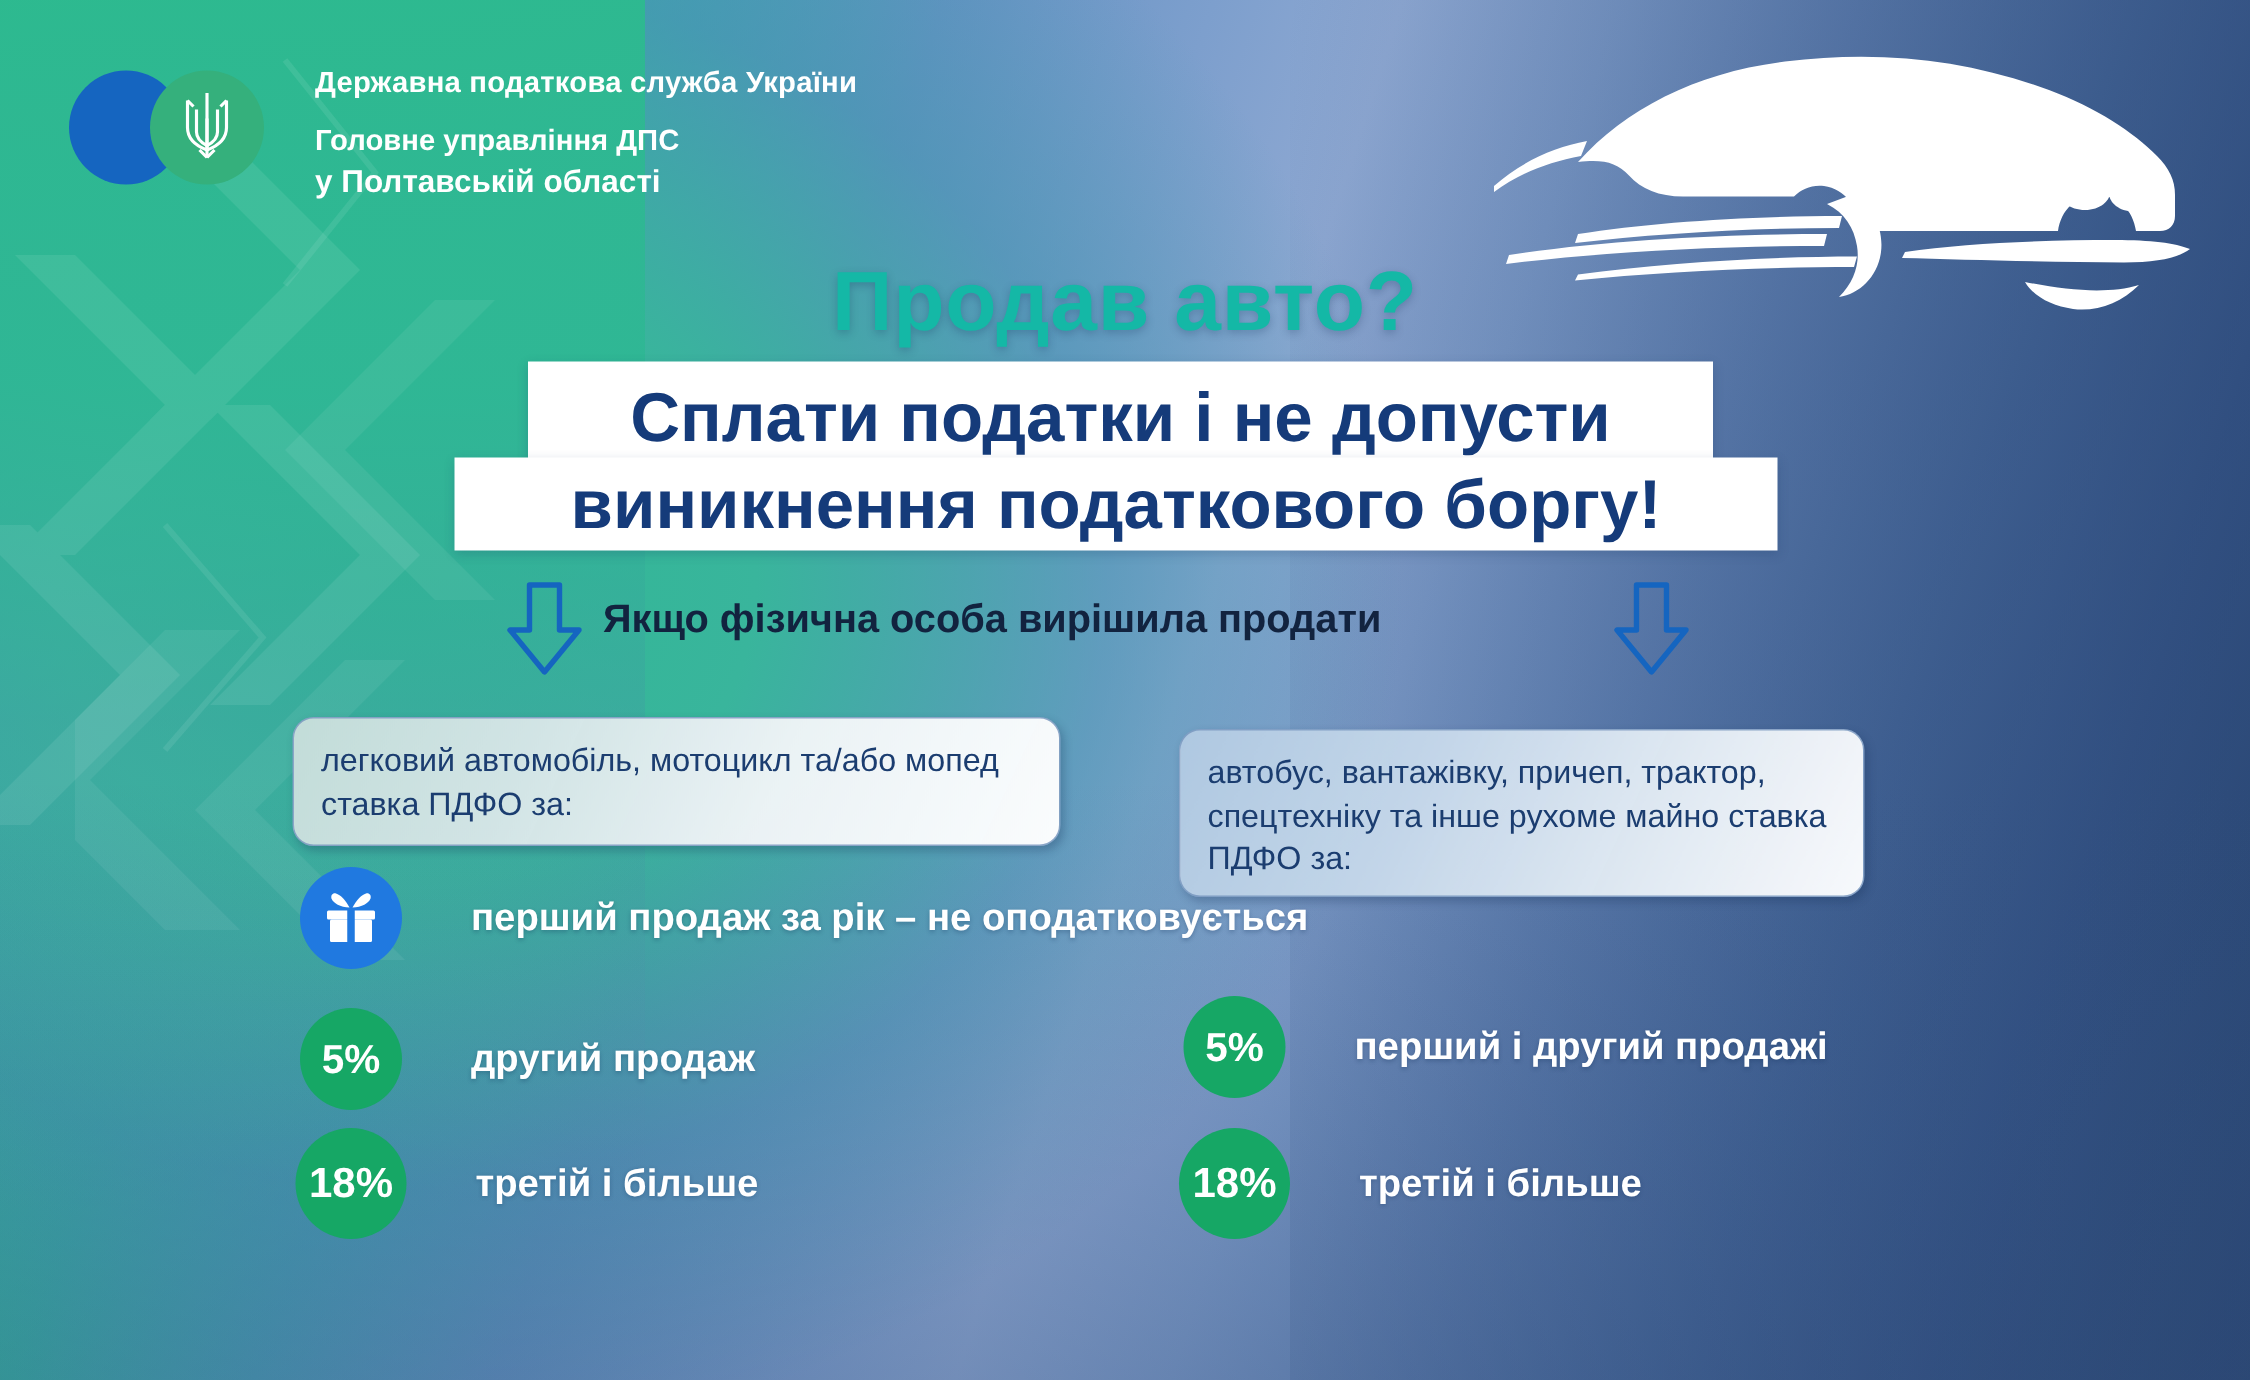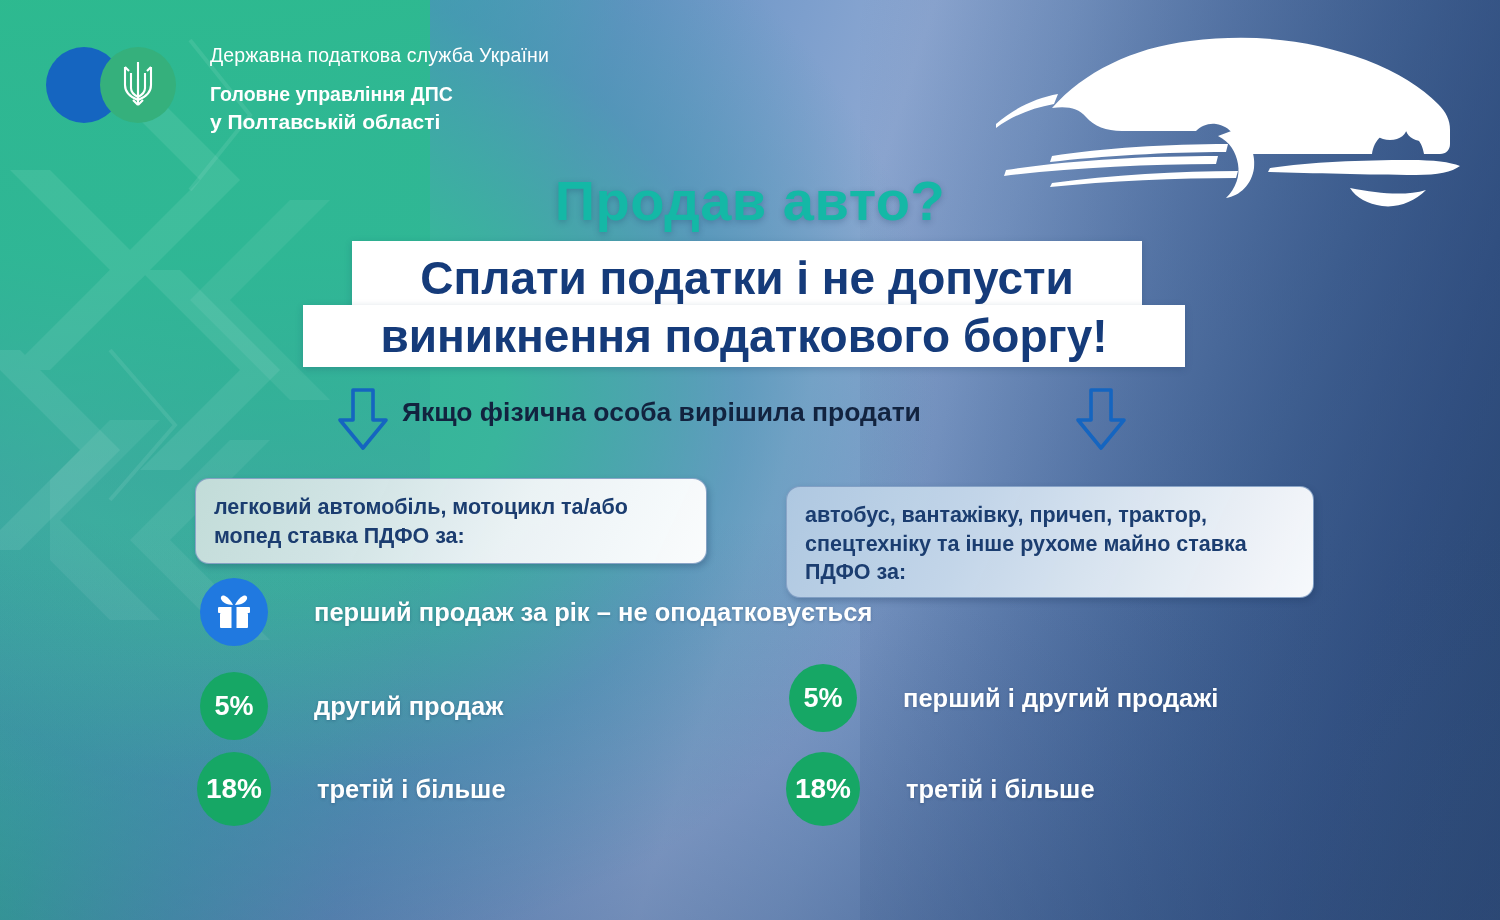--- a/index.html
+++ b/index.html
@@ -55,21 +55,21 @@
     position:absolute;left:0;top:0;width:76px;height:76px;border-radius:50%;
     background:#1565c0;
   }
   .logo-circle-green{
     position:absolute;left:54px;top:0;width:76px;height:76px;border-radius:50%;
     background:#35b07c;
   }
   .trident{position:absolute;left:71px;top:12px;width:42px;height:52px;}
 
   .org-text{position:absolute;left:210px;top:43px;width:520px;color:#ffffff;}
-  .org-line1{font-size:19.5px;font-weight:normal;letter-spacing:.15px;line-height:1.25;}
+  .org-line1{font-size:19.5px;font-weight:bold;letter-spacing:.15px;line-height:1.25;}
   .org-line2{font-size:19.5px;font-weight:bold;line-height:1.33;margin-top:15px;}
   .org-line3{font-size:21px;font-weight:bold;line-height:1.33;}
 
   
   .car{position:absolute;right:6px;top:18px;width:500px;height:220px;}
 
   
   .headline1{
     position:absolute;left:0;right:0;top:168px;text-align:center;
     color:#14b8a6;font-size:56px;font-weight:bold;letter-spacing:.5px;
@@ -92,29 +92,29 @@
     position:absolute;left:402px;top:-3px;width:670px;text-align:left;
     font-size:26.5px;font-weight:bold;color:#12233f;line-height:1.2;
     padding-top:14px;
   }
 
   
   .card{
     position:absolute;border-radius:14px;
     border:1px solid rgba(120,150,190,.85);
     box-shadow:2px 3px 6px rgba(20,45,85,.28);
-    color:#1b3d70;font-weight:bold;font-size:21.5px;line-height:1.33;
+    color:#1b3d70;font-weight:normal;font-size:21.5px;line-height:1.33;
     padding:14px 18px 12px 18px;box-sizing:border-box;
   }
   .card-left{
     left:195px;top:478px;width:512px;height:86px;
     background:linear-gradient(115deg, rgba(198,221,218,.97) 0%, rgba(214,229,231,.97) 30%, rgba(238,243,246,.98) 62%, rgba(252,253,254,.99) 100%);
   }
   .card-right{
-    left:786px;top:486px;width:528px;height:112px;
+    left:786px;top:486px;width:457px;height:112px;
     background:linear-gradient(115deg, rgba(176,201,226,.97) 0%, rgba(198,216,234,.97) 35%, rgba(228,236,244,.98) 70%, rgba(250,251,253,.99) 100%);
   }
 
   
   .row{position:absolute;display:flex;align-items:center;gap:24px;}
   .badge{
     flex:0 0 auto;border-radius:50%;
     display:flex;align-items:center;justify-content:center;
     color:#ffffff;font-weight:bold;
   }

